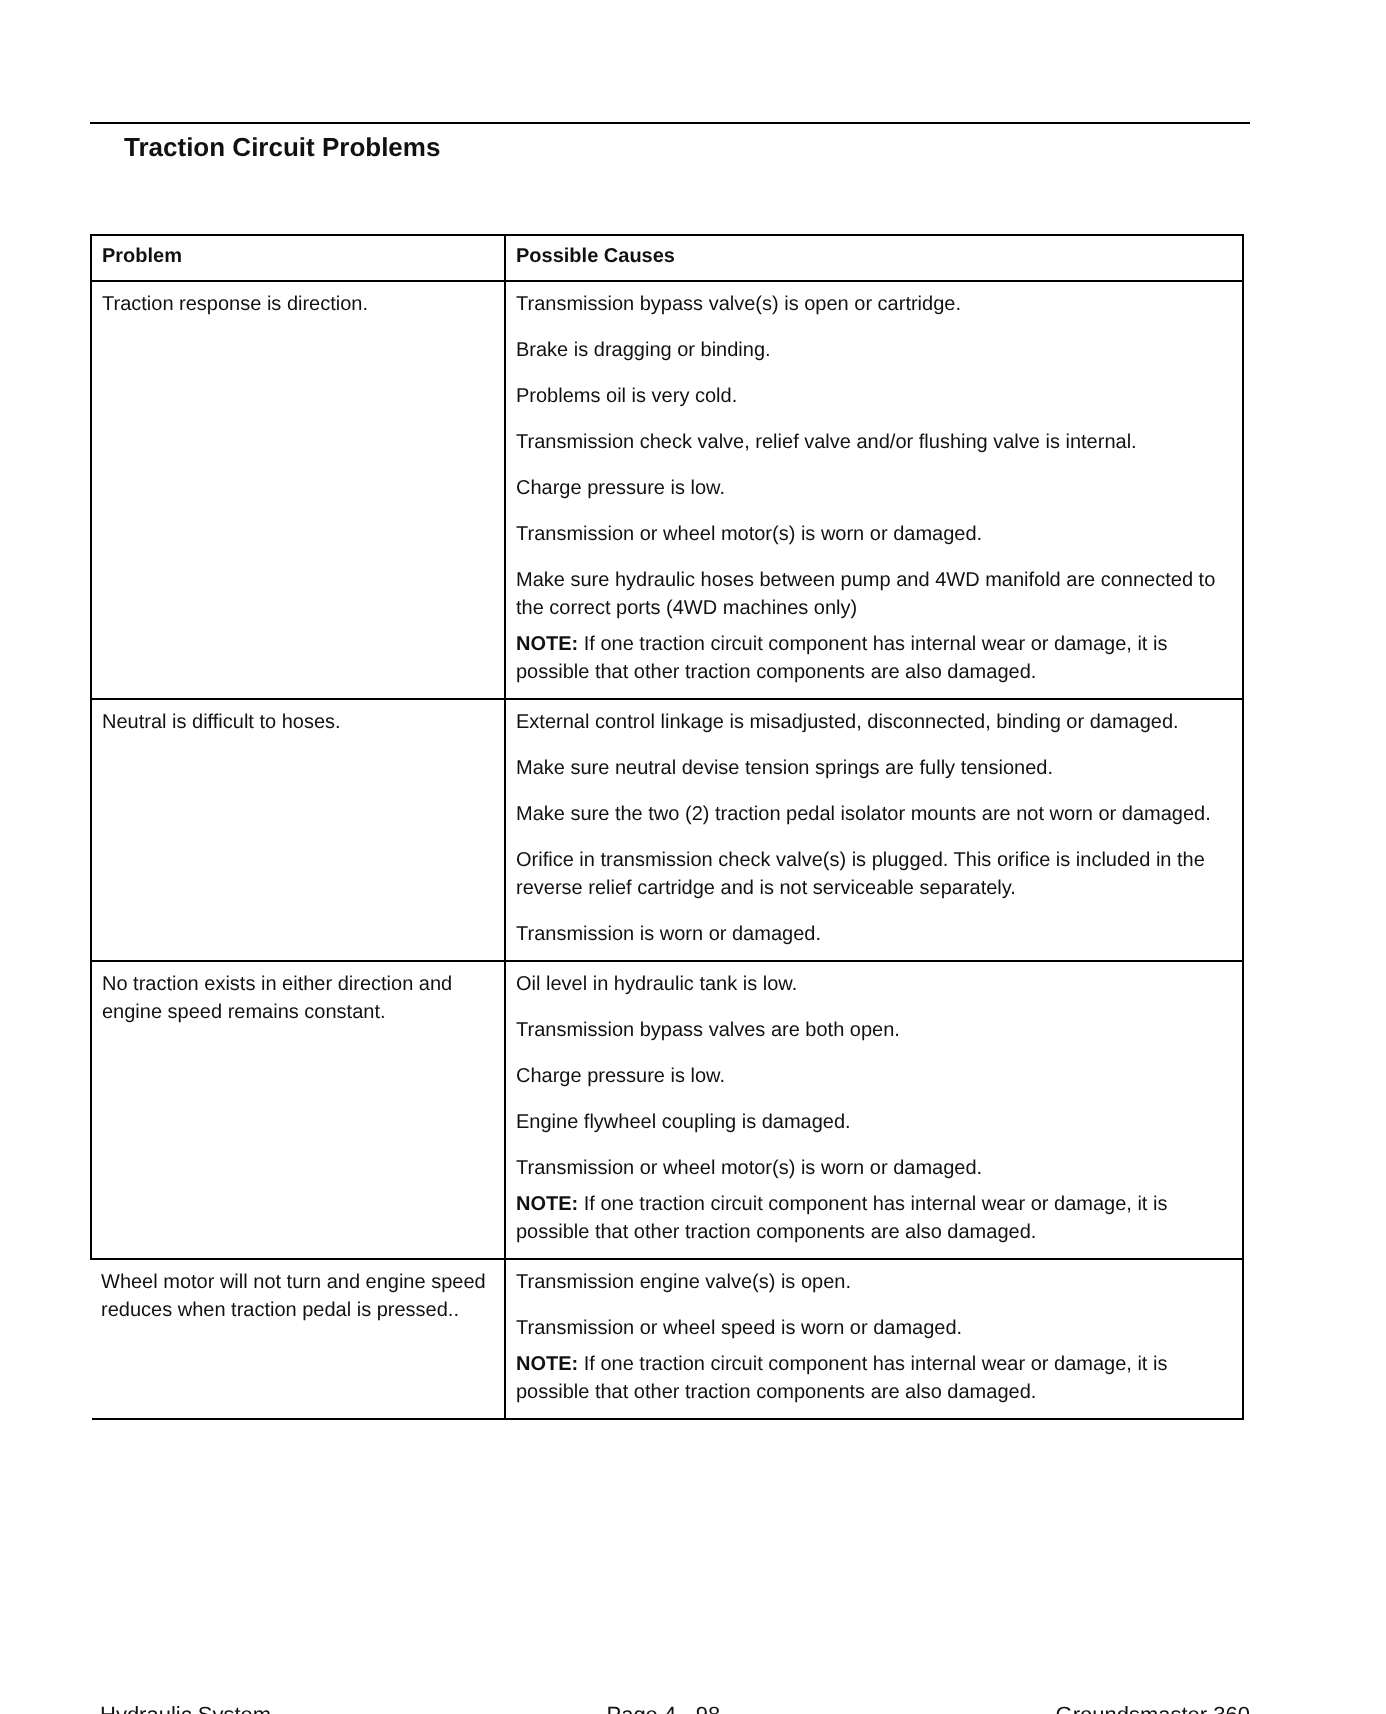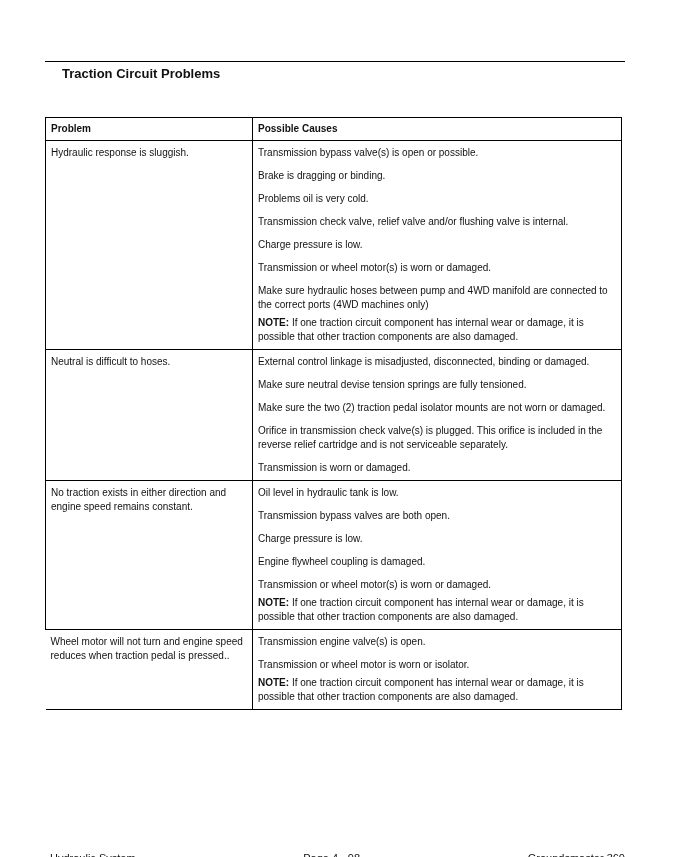--- a/index.html
+++ b/index.html
@@ -29,23 +29,23 @@
 
 <table class="trouble">
   <thead>
     <tr>
       <th>Problem</th>
       <th>Possible Causes</th>
     </tr>
   </thead>
   <tbody id="tbody">
       <tr>
-        <td class="problem">Hydraulic response is sluggish.</td>
+        <td class="problem">Traction response is direction.</td>
         <td class="causes">
-          <p class="cause"><span>Transmission bypass valve(s) is open or possible.</span></p>
+          <p class="cause"><span>Transmission bypass valve(s) is open or cartridge.</span></p>
           <p class="cause"><span>Brake is dragging or binding.</span></p>
           <p class="cause"><span>Problems oil is very cold.</span></p>
           <p class="cause"><span>Transmission check valve, relief valve and/or flushing valve is internal.</span></p>
           <p class="cause"><span>Charge pressure is low.</span></p>
           <p class="cause"><span>Transmission or wheel motor(s) is worn or damaged.</span></p>
           <p class="cause tight"><span>Make sure hydraulic hoses between pump and 4WD manifold are connected to the correct ports (4WD machines only)</span></p>
           <p class="cause"><span class="note-label">NOTE:</span><span> If one traction circuit component has internal wear or damage, it is possible that other traction components are also damaged.</span></p>
         </td>
       </tr>
       <tr>
@@ -66,21 +66,21 @@
           <p class="cause"><span>Charge pressure is low.</span></p>
           <p class="cause"><span>Engine flywheel coupling is damaged.</span></p>
           <p class="cause tight"><span>Transmission or wheel motor(s) is worn or damaged.</span></p>
           <p class="cause"><span class="note-label">NOTE:</span><span> If one traction circuit component has internal wear or damage, it is possible that other traction components are also damaged.</span></p>
         </td>
       </tr>
       <tr class="last-row">
         <td class="problem">Wheel motor will not turn and engine speed reduces when traction pedal is pressed..</td>
         <td class="causes">
           <p class="cause"><span>Transmission engine valve(s) is open.</span></p>
-          <p class="cause tight"><span>Transmission or wheel motor is worn or isolator.</span></p>
+          <p class="cause tight"><span>Transmission or wheel speed is worn or damaged.</span></p>
           <p class="cause"><span class="note-label">NOTE:</span><span> If one traction circuit component has internal wear or damage, it is possible that other traction components are also damaged.</span></p>
         </td>
       </tr>
     </tbody>
 </table>
 
 <div class="footer">
   <span>Hydraulic System</span>
   <span>Page 4 - 98</span>
   <span>Groundsmaster 360</span>

